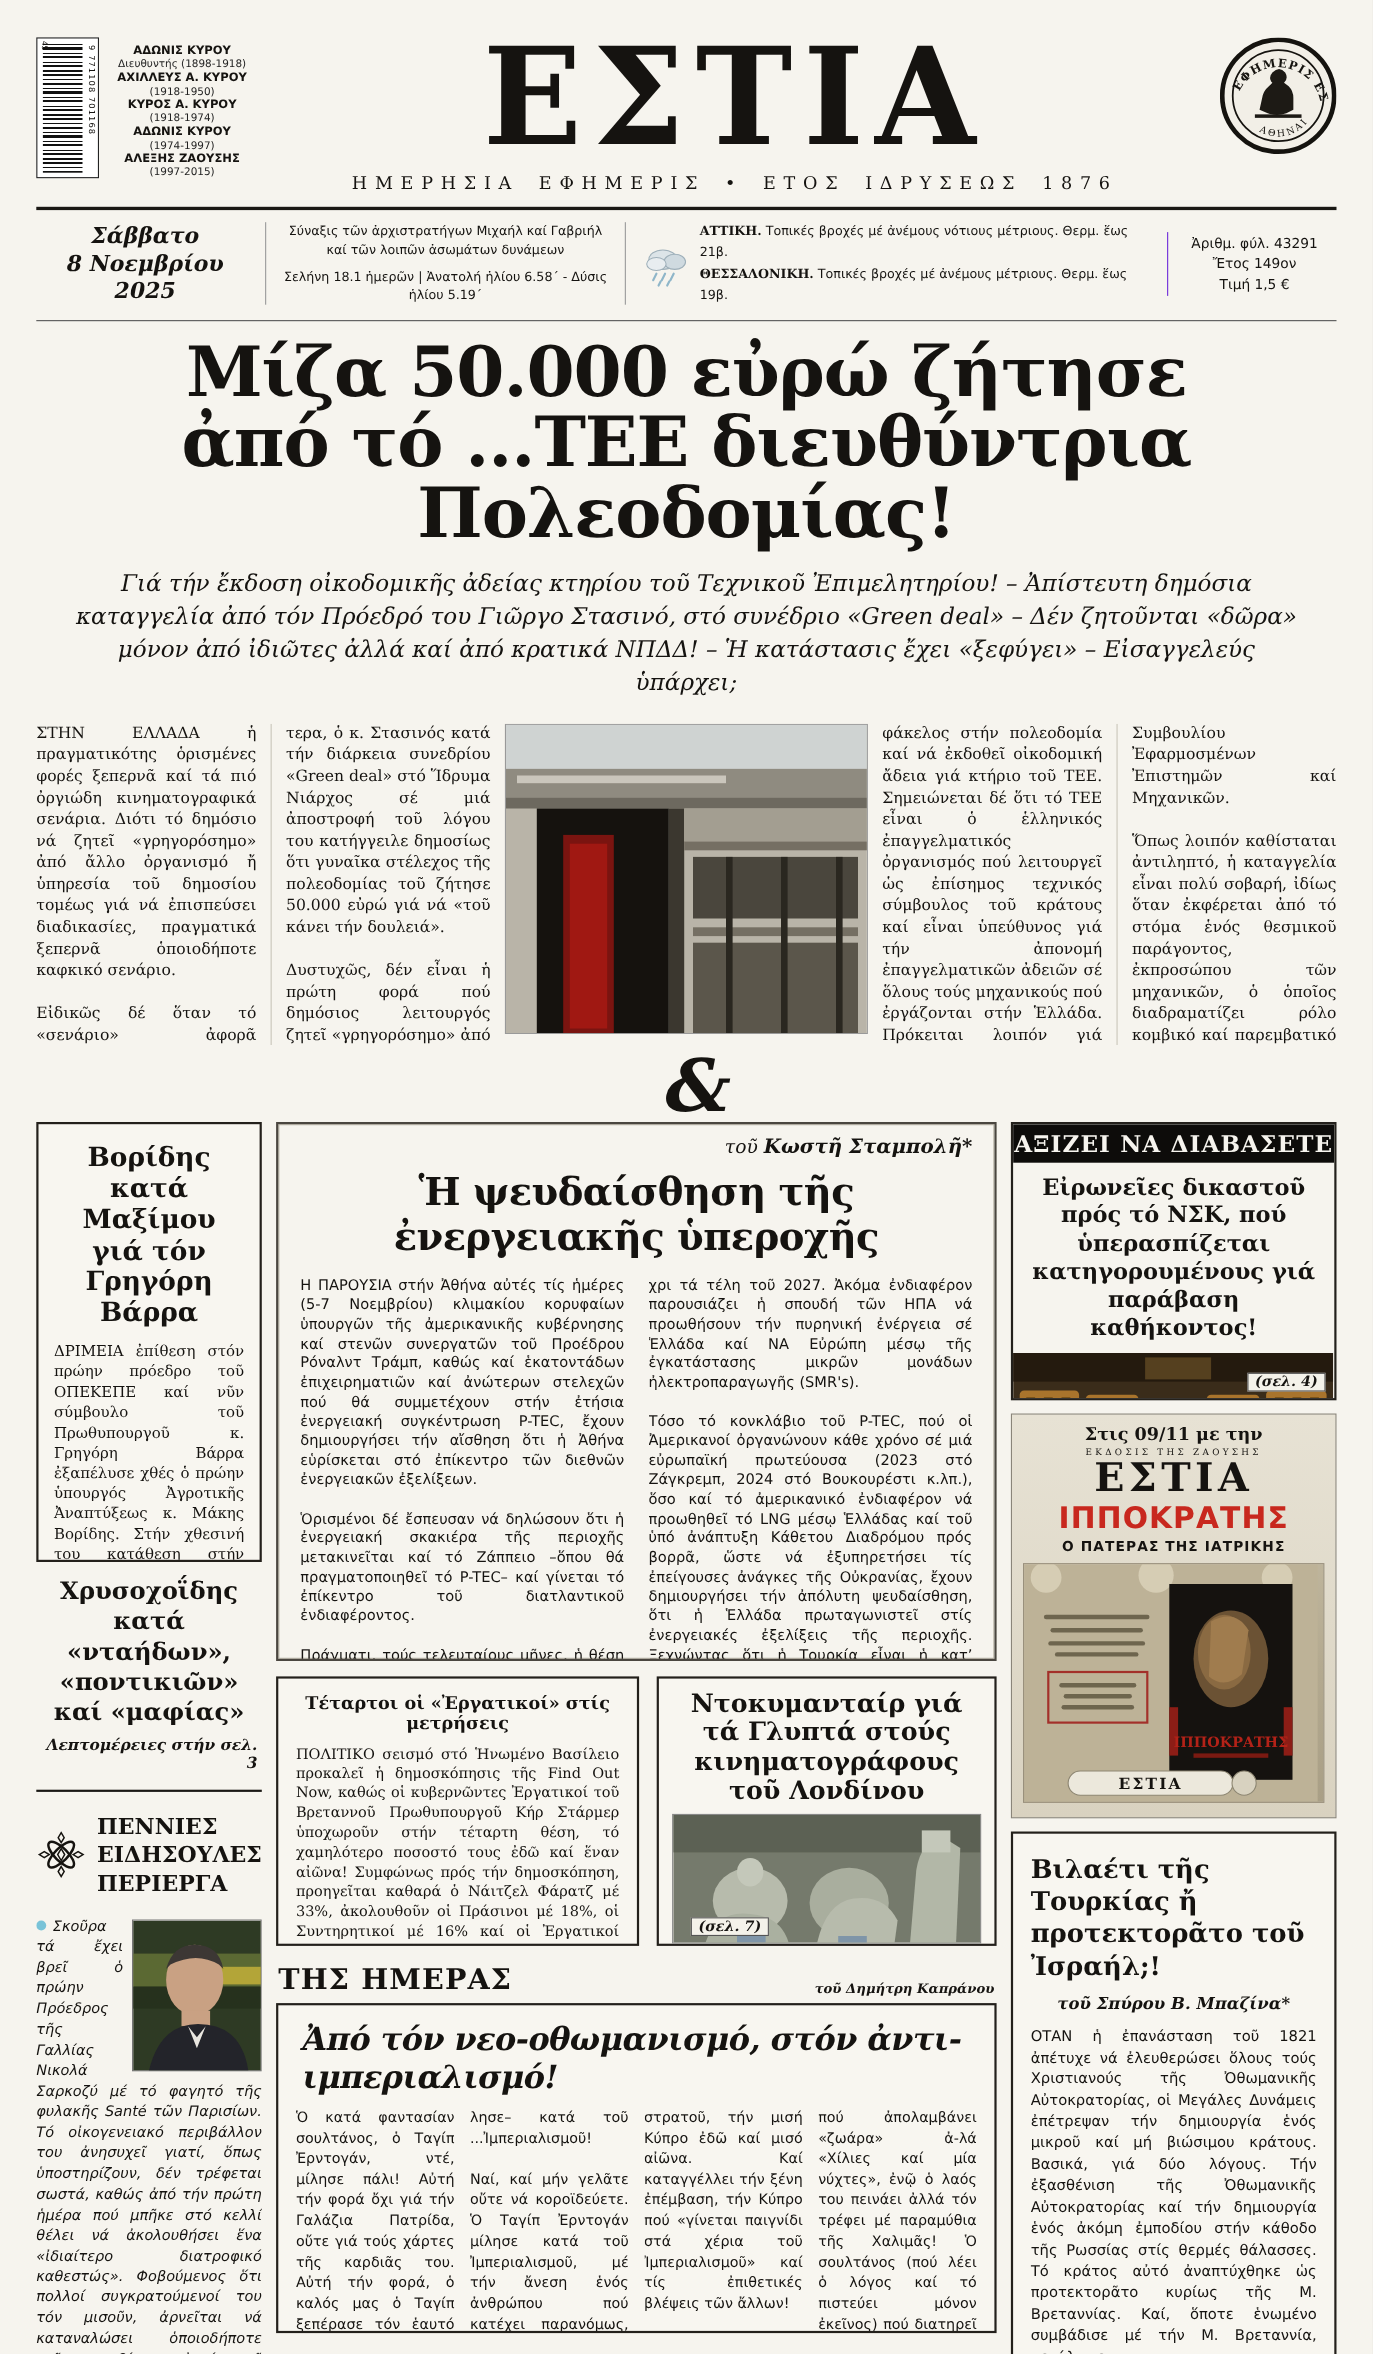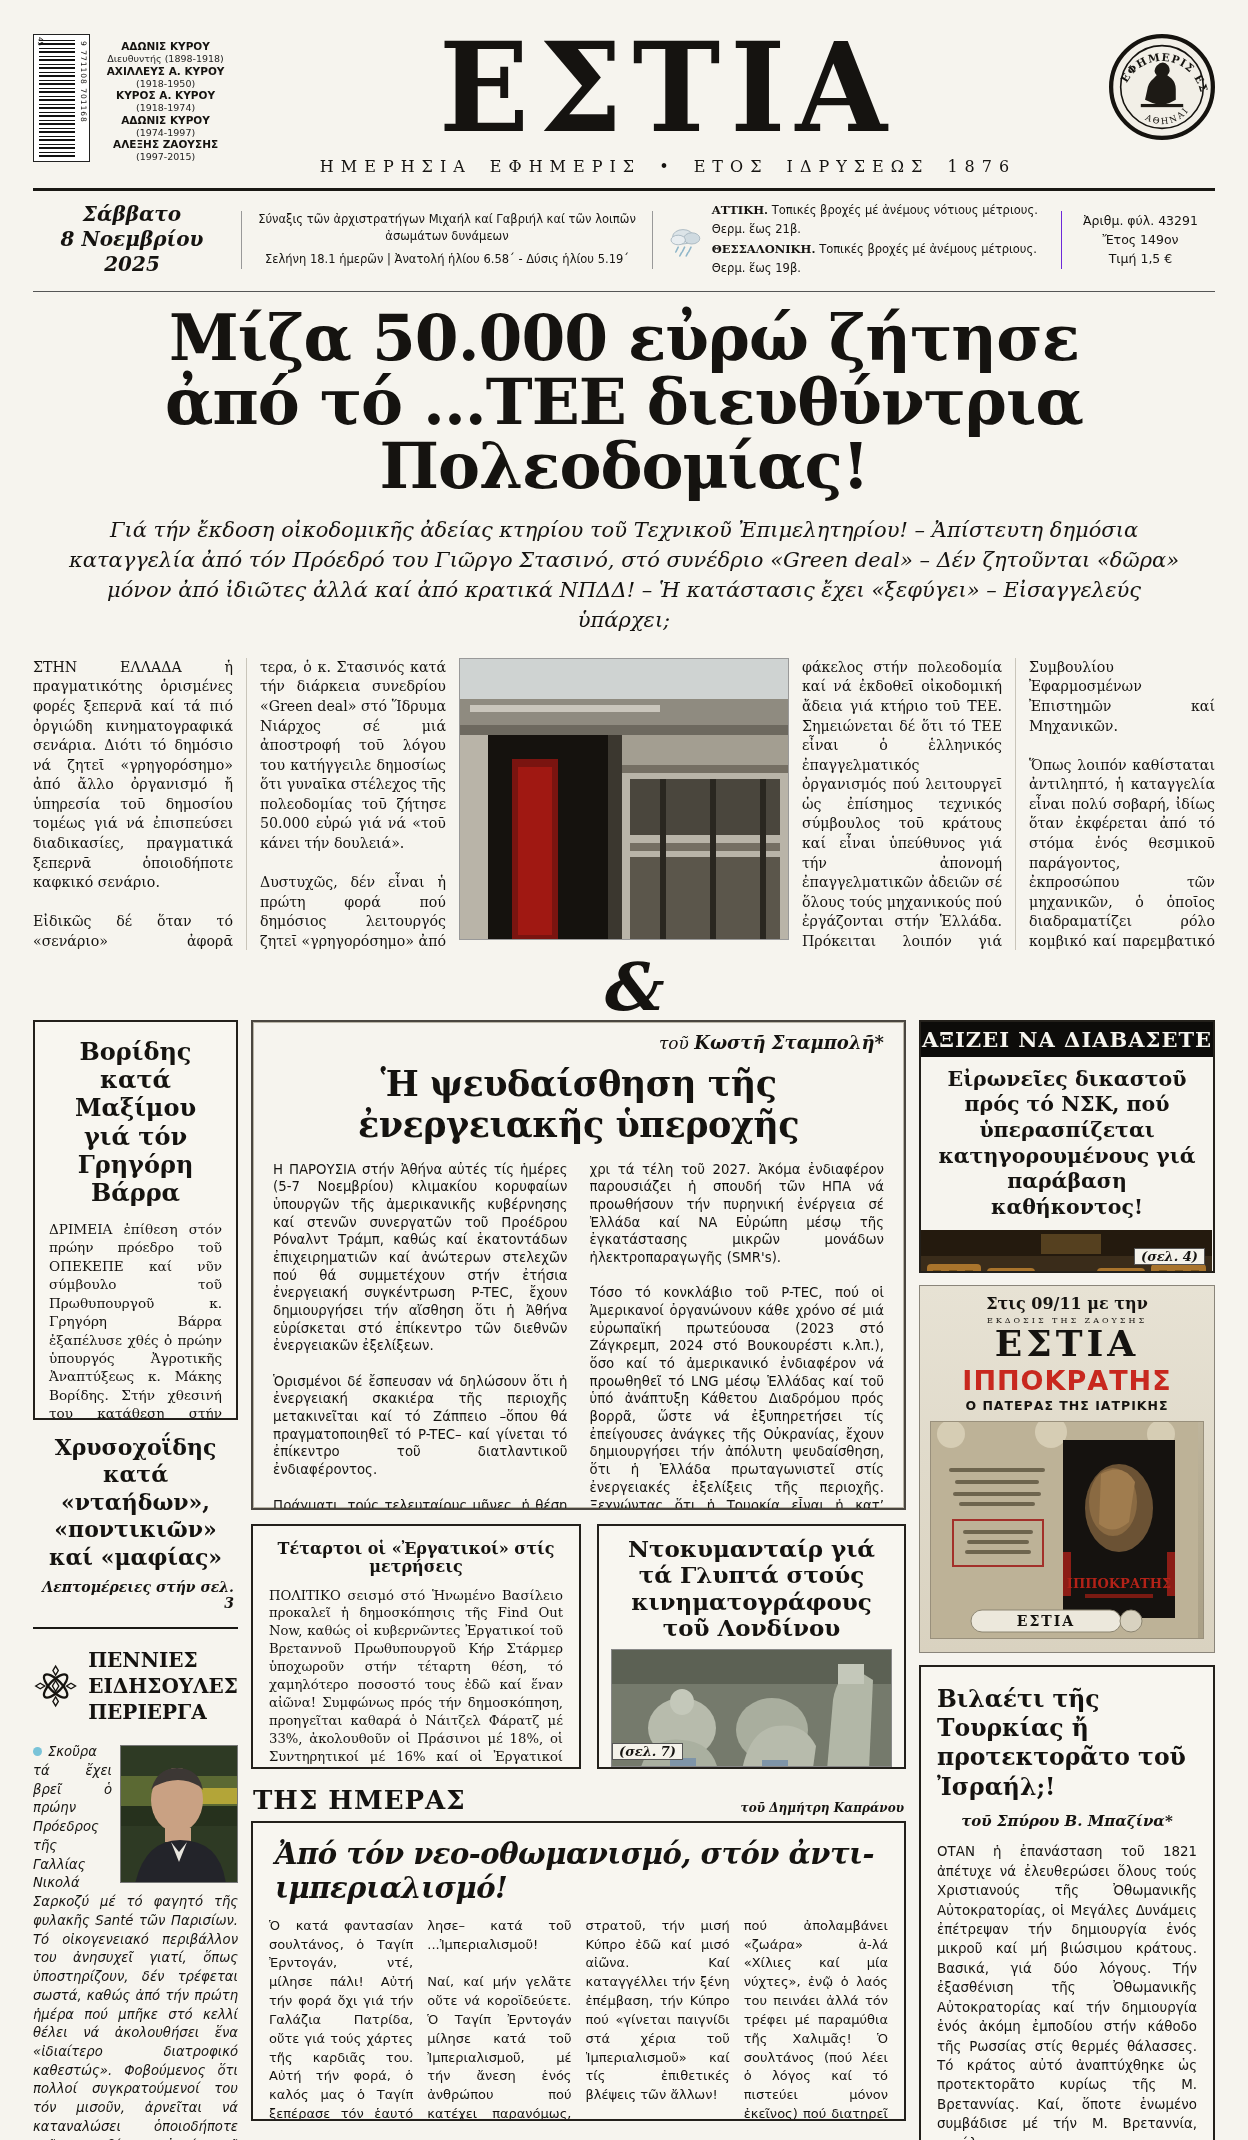--- a/index.html
+++ b/index.html
@@ -30,21 +30,21 @@
   .brand{font-size:118px;line-height:0.92;font-weight:bold;letter-spacing:10px;transform:scaleY(1.04);font-family:var(--serif);}
   .tagline{margin-top:14px;font-size:16px;letter-spacing:7px;word-spacing:6px;}
   .mast-right{width:112px;display:flex;justify-content:flex-end;}
 
   .rule-heavy{border-top:3px solid var(--rule);margin-top:12px;}
   .rule-thin{border-top:1px solid #555;}
 
   
   .infobar{display:flex;align-items:center;padding:10px 4px 12px 4px;gap:14px;}
   .info-date{width:190px;text-align:center;font-weight:bold;font-style:italic;font-size:20px;line-height:1.25;}
-  .info-saints{width:412px;text-align:center;font-family:var(--sans);font-size:11.5px;line-height:1.5;border-left:1px solid #999;border-right:1px solid #999;padding:0 10px;}
+  .info-saints{width:328px;text-align:center;font-family:var(--sans);font-size:11.5px;line-height:1.5;border-left:1px solid #999;border-right:1px solid #999;padding:0 10px;}
   .info-saints .astro{margin-top:6px;}
   .info-weather{flex:1;display:flex;align-items:center;gap:8px;font-family:var(--sans);font-size:11.5px;line-height:1.7;}
   .winfo b{font-family:var(--serif);}
   .info-issue{width:150px;text-align:center;font-family:var(--sans);font-size:12.5px;line-height:1.55;border-left:1px solid #6d28d9;padding-left:8px;}
 
   
   .lead-hl{text-align:center;font-weight:bold;letter-spacing:-1px;line-height:1.02;margin-top:14px;}
   .lead-hl .l1{font-size:63px;}
   .lead-hl .l2{font-size:63px;}
   .lead-deck{margin:18px auto 0 auto;width:1130px;text-align:center;font-style:italic;font-size:21px;line-height:1.42;}
@@ -353,21 +353,21 @@
               <ellipse cx="70" cy="78" rx="34" ry="30" fill="#b7bbac"></ellipse>
               <ellipse cx="70" cy="52" rx="12" ry="13" fill="#c4c8ba"></ellipse>
               <path d="M28 120 q10 -34 42 -30 q30 2 36 30 z" fill="#aab0a0"></path>
               <ellipse cx="160" cy="80" rx="36" ry="32" fill="#a9ae9e"></ellipse>
               <path d="M130 120 q8 -40 34 -44 q28 -4 40 20 l-6 44 z" fill="#b7bbac"></path>
               <path d="M215 120 l6 -70 q4 -26 24 -30 l16 10 -4 90 z" fill="#b2b7a7"></path>
               <rect x="226" y="14" width="26" height="20" fill="#c4c8ba"></rect>
               <rect x="58" y="108" width="26" height="8" fill="#7f95a8"></rect>
               <rect x="150" y="110" width="26" height="8" fill="#7f95a8"></rect>
             </svg>
-            <span class="pg-tag" style="left:0;">(σελ. 7)</span>
+            <span class="pg-tag" style="left:16px;">(σελ. 7)</span>
           </div>
         </article>
       </div>
 
       <div class="imera-head">
         <span class="label">ΤΗΣ ΗΜΕΡΑΣ</span>
         <span class="byline"><span>τοῦ </span><span>Δημήτρη Καπράνου</span></span>
       </div>
       <article class="imera-box boxed">
         <h1>Ἀπό τόν νεο-οθωμανισμό, στόν ἀντι-ιμπεριαλισμό!</h1>

